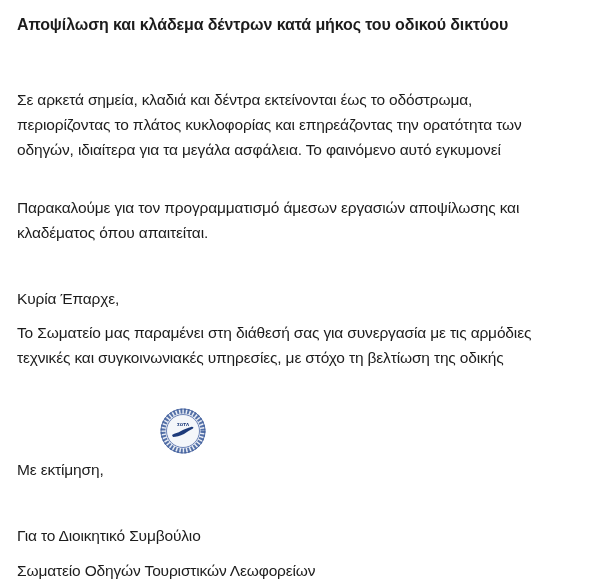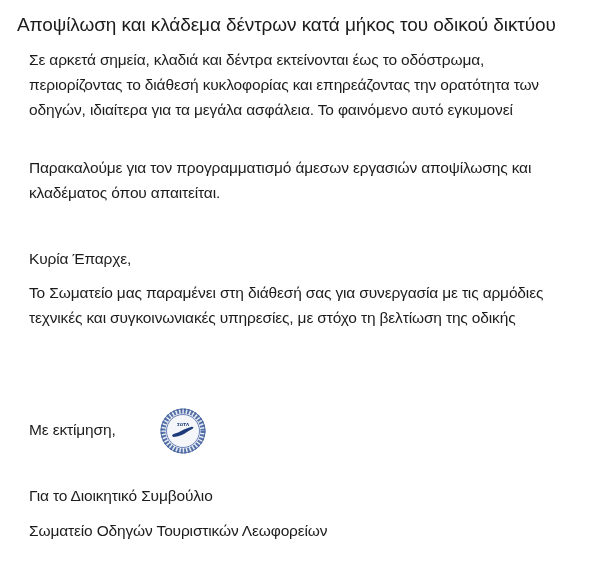--- a/index.html
+++ b/index.html
@@ -18,32 +18,33 @@
     .doc {
       position: absolute;
       left: 17px;
       top: 0;
       width: 580px;
     }
     .heading {
       position: absolute;
       left: 0;
       top: 15px;
-      font-weight: normal;
-      font-size: 19px;
+      font-weight: bold;
+      font-size: 16px;
       line-height: 20px;
       white-space: nowrap;
       letter-spacing: -0.1px;
     }
     .para {
       position: absolute;
-      left: 12px;
+      left: 0;
       font-size: 15.5px;
       line-height: 25px;
       letter-spacing: -0.15px;
+      margin-top: 40px;
     }
     .para .line {
       display: block;
       white-space: nowrap;
     }
     .p1 { top: 47px; }
     .p2 { top: 155px; }
     .salutation { top: 246px; }
     .p3 { top: 280px; }
     .closing { top: 417px; }
@@ -60,21 +61,21 @@
   </style>
 </head>
 <body>
 
 <div class="doc">
 
   <div class="heading">Αποψίλωση και κλάδεμα δέντρων κατά μήκος του οδικού δικτύου</div>
 
   <div class="para p1">
     <span class="line">Σε αρκετά σημεία, κλαδιά και δέντρα εκτείνονται έως το οδόστρωμα,</span>
-    <span class="line">περιορίζοντας το διάθεσή κυκλοφορίας και επηρεάζοντας την ορατότητα των</span>
+    <span class="line">περιορίζοντας το πλάτος κυκλοφορίας και επηρεάζοντας την ορατότητα των</span>
     <span class="line">οδηγών, ιδιαίτερα για τα μεγάλα ασφάλεια. Το φαινόμενο αυτό εγκυμονεί</span>
   </div>
 
   <div class="para p2">
     <span class="line">Παρακαλούμε για τον προγραμματισμό άμεσων εργασιών αποψίλωσης και</span>
     <span class="line">κλαδέματος όπου απαιτείται.</span>
   </div>
 
   <div class="para salutation">
     <span class="line">Κυρία Έπαρχε,</span>

